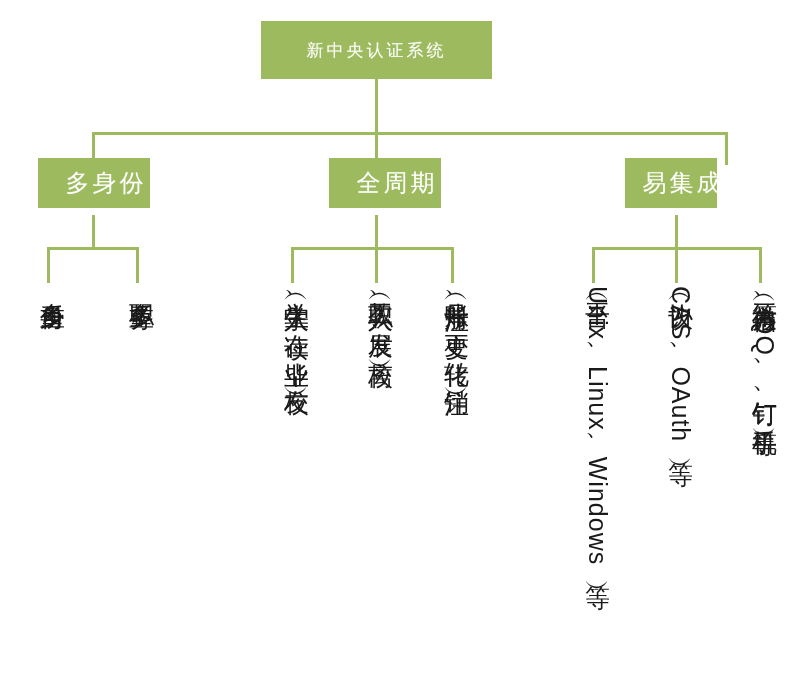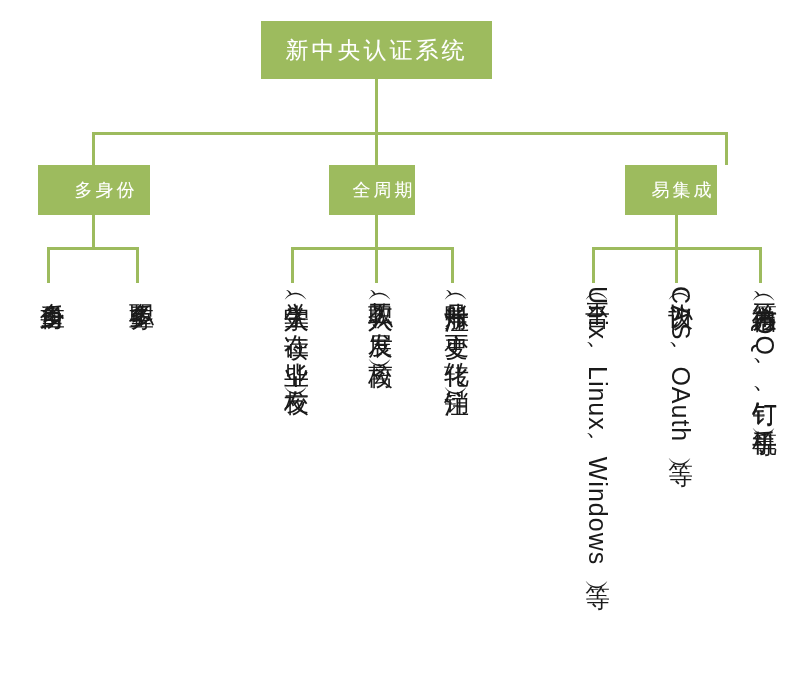--- a/index.html
+++ b/index.html
@@ -29,30 +29,30 @@
     box-sizing: border-box;
     letter-spacing: 3px;
     text-shadow: 0 0 1px rgba(255,255,255,0.25);
     white-space: nowrap;
   }
   .root-box {
     left: 261px;
     top: 21px;
     width: 231px;
     height: 58px;
-    font-size: 23px;
+    font-size: 17px;
   }
   .lvl2-box {
-    top: 165px;
+    top: 158px;
     height: 50px;
-    font-size: 18px;
+    font-size: 24px;
     padding-left: 24px;
   }
   .lvl2-box.b1 { left: 38px;  width: 112px; }
-  .lvl2-box.b2 { left: 329px; width: 86px;  }
+  .lvl2-box.b2 { left: 329px; width: 112px;  }
   .lvl2-box.b3 { left: 625px; width: 92px; }
 
   
   .line {
     position: absolute;
     background: #9DBB5E;
   }
   .v { width: 3px; }
   .h { height: 3px; }
 

